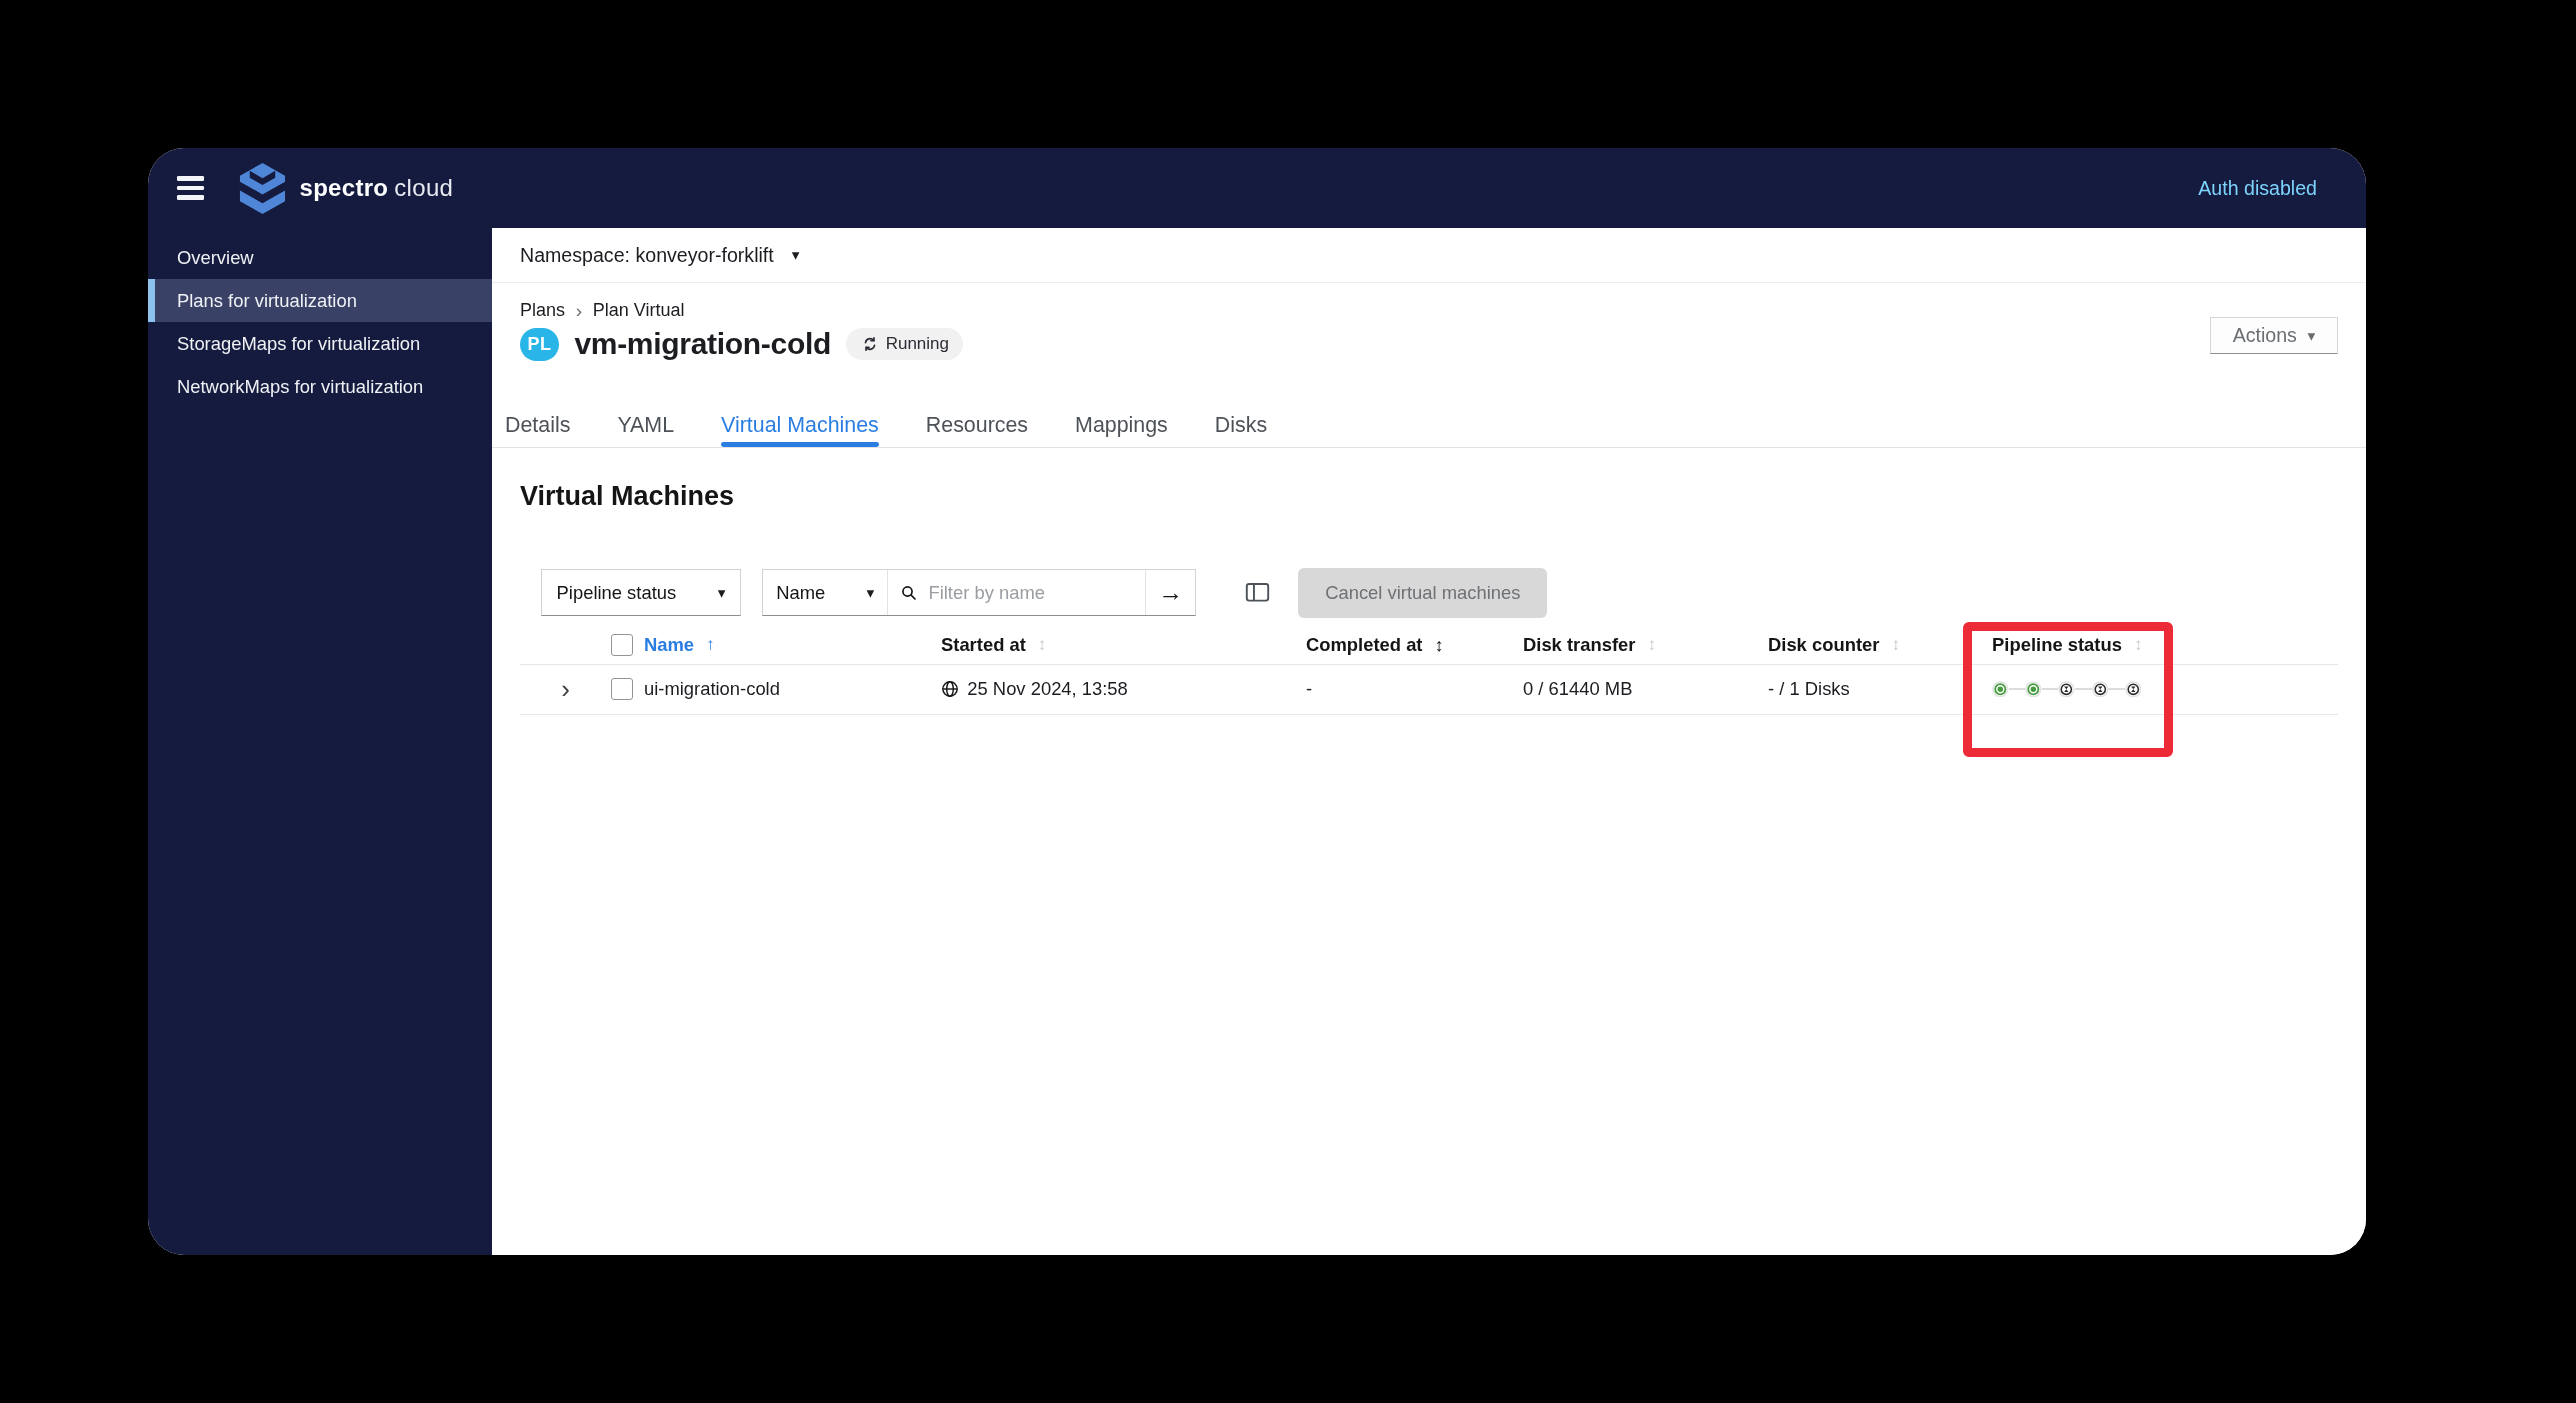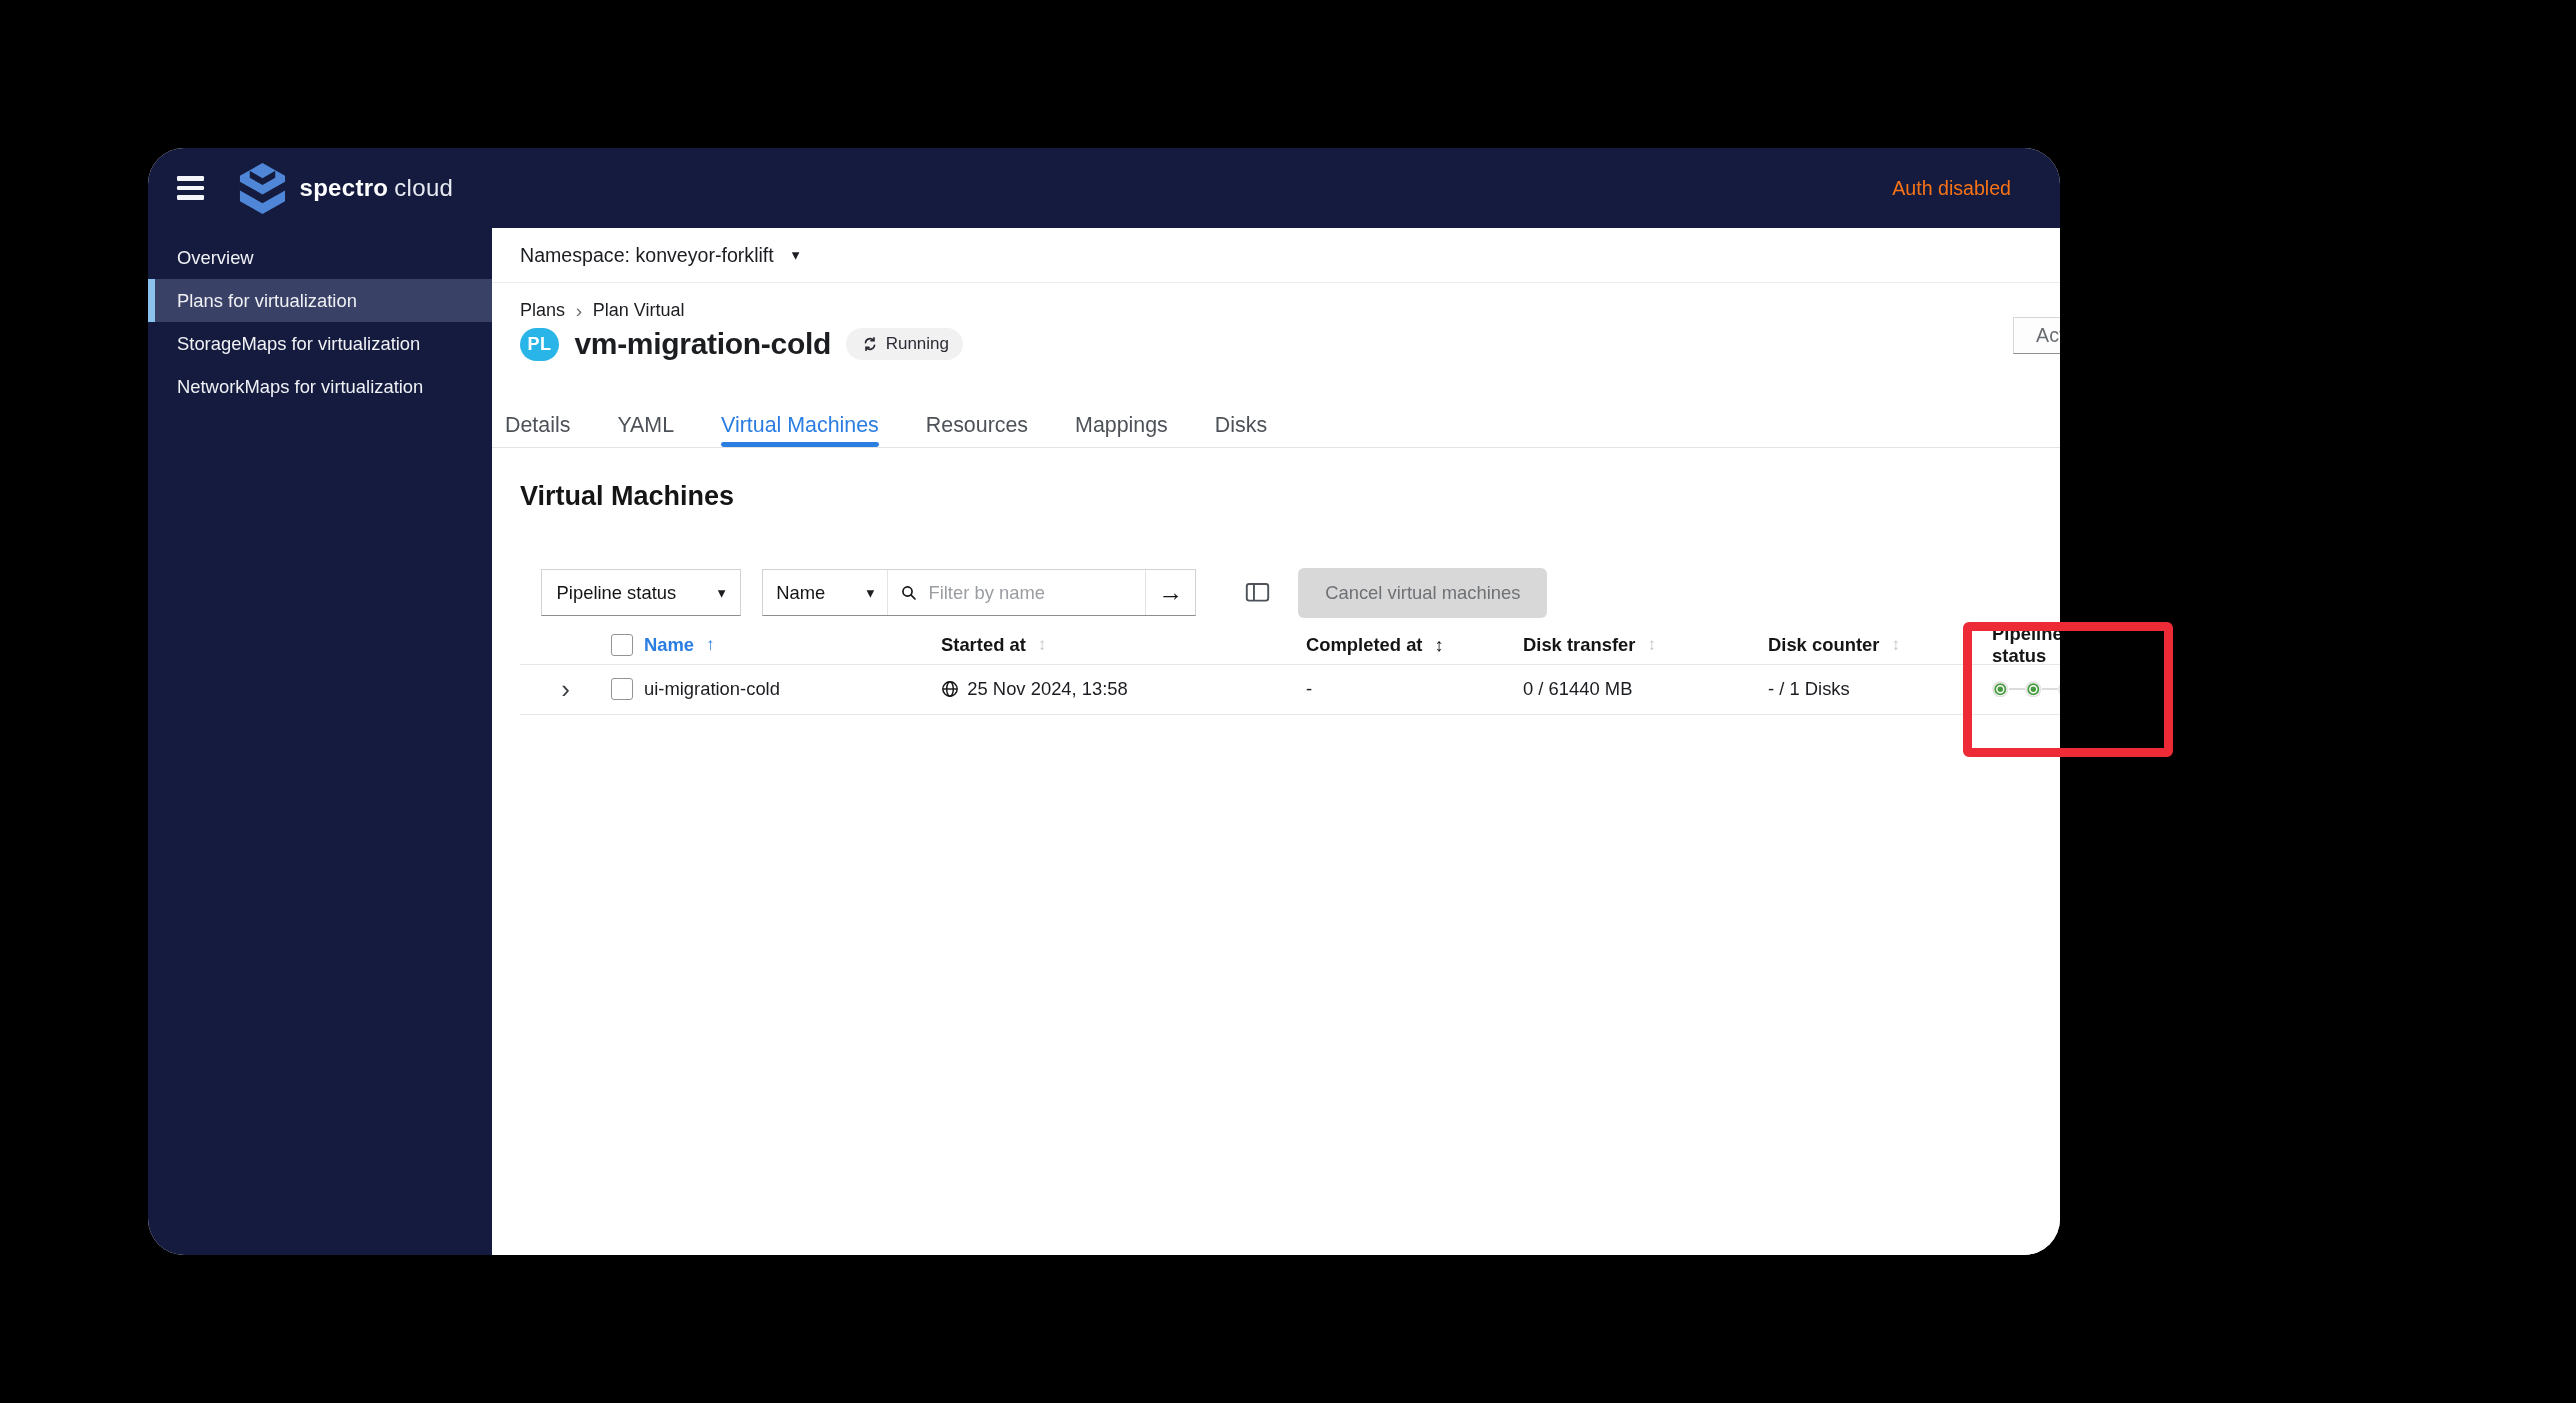--- a/index.html
+++ b/index.html
@@ -1,28 +1,28 @@
 <!DOCTYPE html>
 <html style="font-size:9.5px"><head>
 <meta charset="utf-8">
 <style>
   html,body{margin:0;padding:0;background:#000;}
   body{width:2576px;height:1403px;position:relative;font-family:"Liberation Sans",sans-serif;overflow:hidden;}
   .page{position:absolute;inset:0;background:#000;}
-  .window{position:absolute;left:148px;top:148px;width:1912px;height:1107px;background:#fff;border-radius:36px;overflow:hidden;}
+  .window{position:absolute;left:148px;top:148px;width:2218px;height:1107px;background:#fff;border-radius:36px;overflow:hidden;}
 
   
   .topbar{position:absolute;left:0;top:0;width:100%;height:80px;background:#141b3e;display:flex;align-items:center;}
   .hamburger{margin-left:28.5px;width:27px;display:flex;flex-direction:column;gap:5.3px;background:none;border:none;cursor:pointer;padding:0;}
   .hamburger span{display:block;height:4.2px;background:#f4f5f8;border-radius:1.2px;}
   .brand{display:flex;align-items:center;margin-left:34px;gap:13px;}
   .brand-text{font-size:24px;color:#ffffff;letter-spacing:0.3px;}
   .brand-text .b1{font-weight:700;}
   .brand-text .b2{font-weight:300;margin-left:6px;color:#e8eaf2;}
-  .auth{margin-left:auto;margin-right:49px;color:#f97316;font-size:19.6px;}
+  .auth{margin-left:auto;margin-right:49px;color:#7dd3fc;font-size:19.6px;}
 
   
   .bodyrow{position:absolute;top:80px;left:0;right:0;bottom:0;display:flex;}
   .sidebar{width:344px;background:#141b3e;flex:none;padding-top:8.3px;}
   .nav-item{position:relative;height:43px;display:flex;align-items:center;padding-left:29px;color:#f0f1f5;font-size:18.4px;cursor:pointer;}
   .nav-item.active{background:#3a4166;}
   .nav-item.active::before{content:"";position:absolute;left:0;top:0;bottom:0;width:7.1px;background:#8cc2ee;}
   .content{flex:1;background:#fff;position:relative;}
 
   

